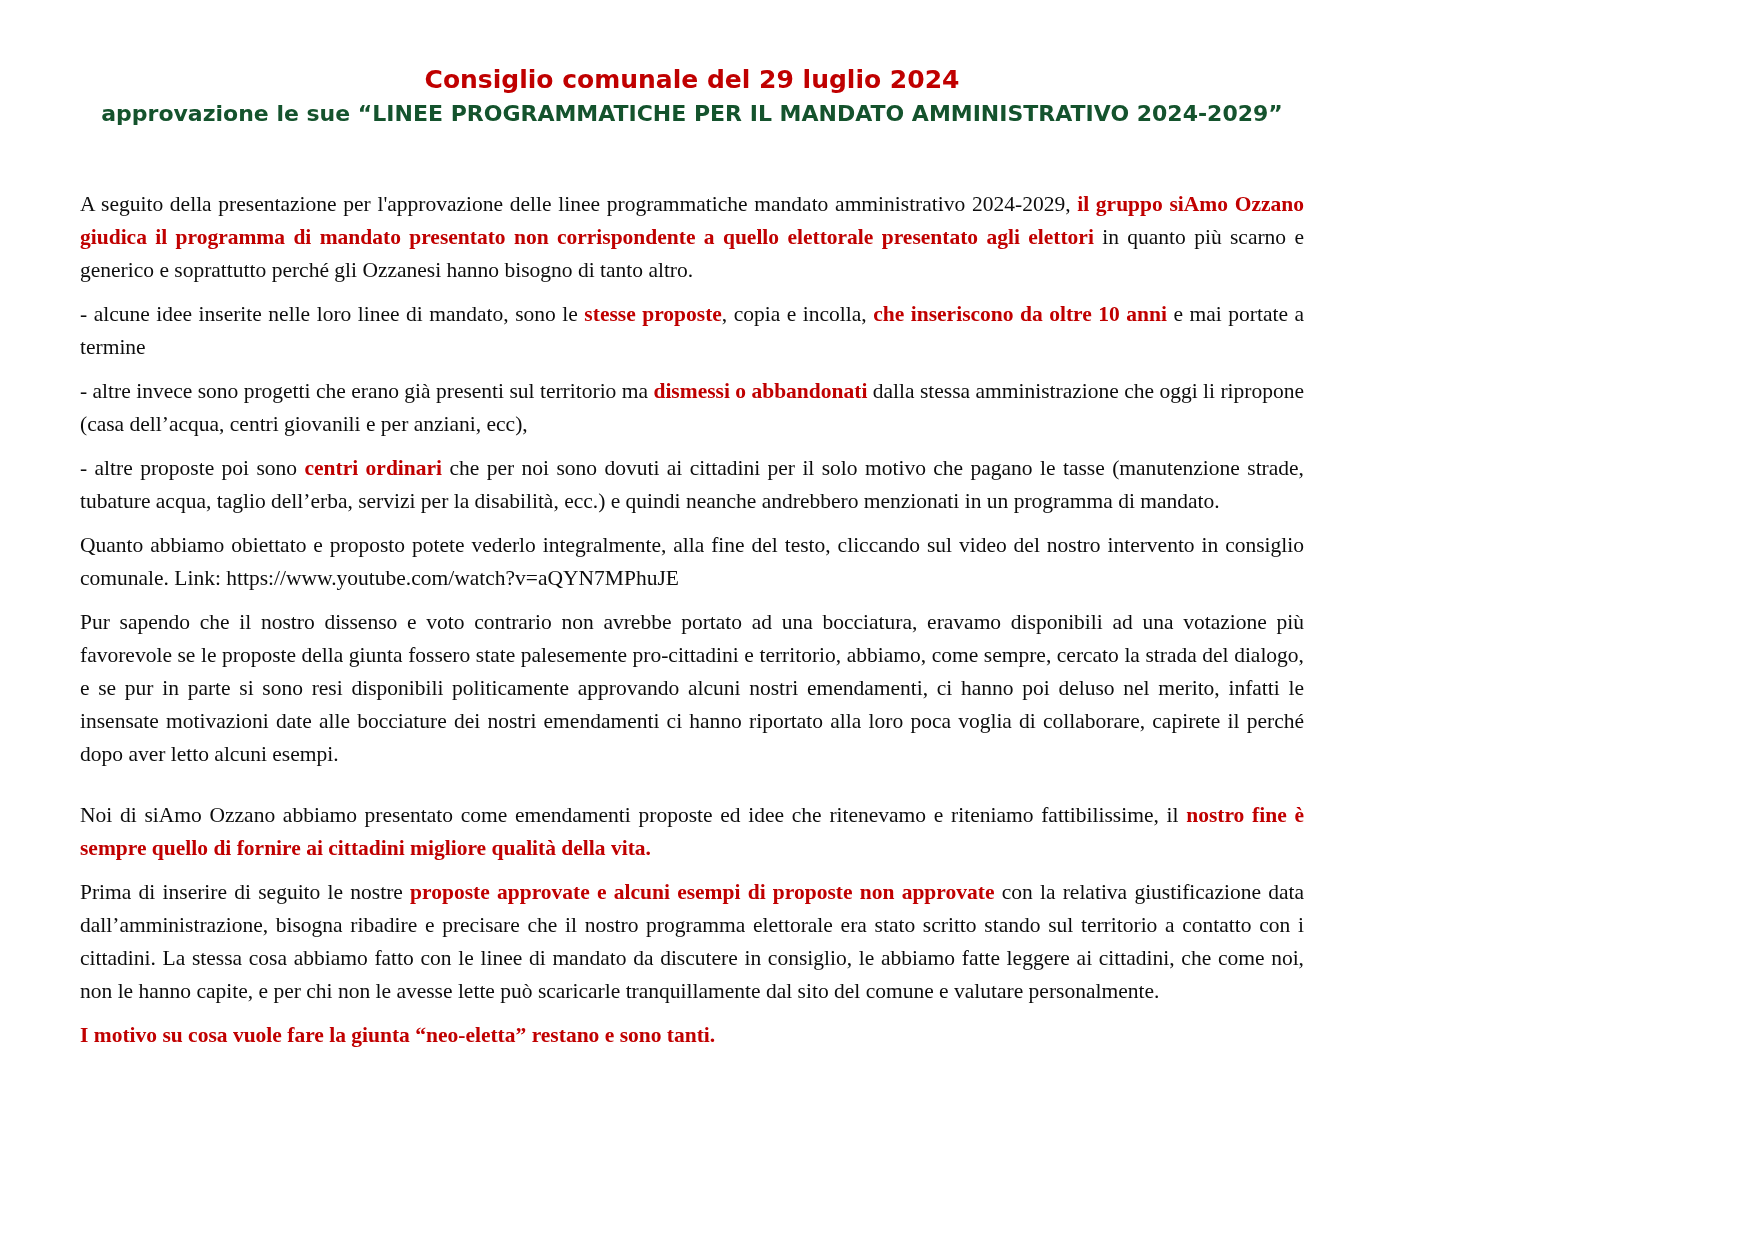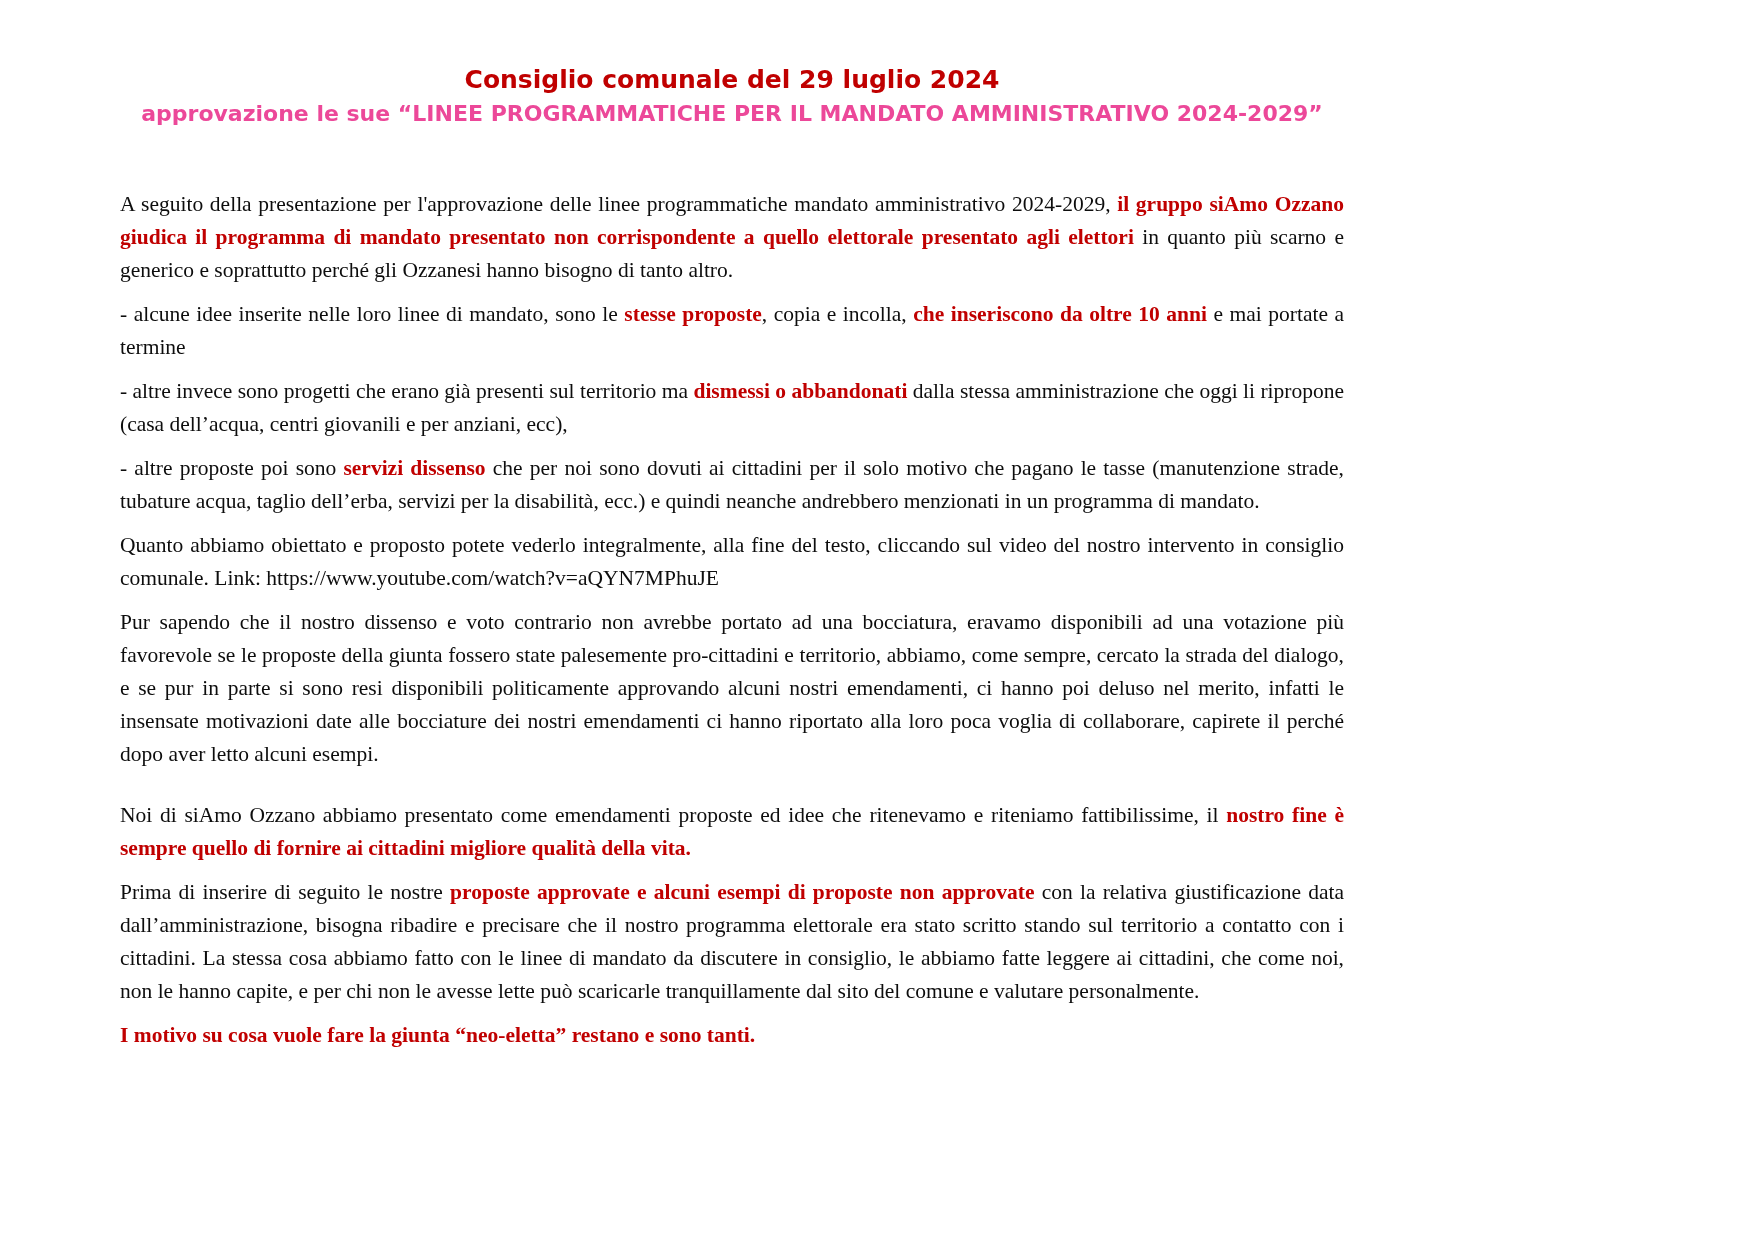--- a/index.html
+++ b/index.html
@@ -13,36 +13,35 @@
     font-family: "DejaVu Sans", "Liberation Sans", sans-serif;
     color: #0d0d0d;
     overflow: hidden;
   }
   .page {
     box-sizing: border-box;
     width: 1400px;
     height: 1241px;
     padding: 64px 96px 30px 80px;
     background: #ffffff;
-    margin-left: 40px;
   }
   .doc-title {
     text-align: center;
     font-weight: bold;
     font-size: 25px;
     line-height: 32px;
     color: var(--accent-red, #c00000);
     margin: 0;
   }
   .doc-subtitle {
     text-align: center;
     font-weight: bold;
     font-size: 22px;
     line-height: 32px;
-    color: #ec4899;
+    color: #14532d;
     margin: 2px 0 0 0;
   }
   .doc-body {
     margin-top: 58px;
     font-size: 21.5px;
     line-height: 33px;
     text-align: justify;
   }
   .doc-body p {
     margin: 0 0 11px 0;
@@ -60,20 +59,20 @@
 <body>
 
 <div class="page">
   <h1 class="doc-title">Consiglio comunale del 29 luglio 2024</h1>
   <h2 class="doc-subtitle">approvazione le sue “LINEE PROGRAMMATICHE PER IL MANDATO AMMINISTRATIVO 2024-2029”</h2>
 
   <div class="doc-body">
       <p><span>A seguito della presentazione per l'approvazione delle linee programmatiche mandato amministrativo 2024-2029, </span><span class="red-bold">il gruppo siAmo Ozzano giudica il programma di mandato presentato non corrispondente a quello elettorale presentato agli elettori</span><span> in quanto più scarno e generico e soprattutto perché gli Ozzanesi hanno bisogno di tanto altro.</span></p>
       <p><span>- alcune idee inserite nelle loro linee di mandato, sono le </span><span class="red-bold">stesse proposte</span><span>, copia e incolla, </span><span class="red-bold">che inseriscono da oltre 10 anni</span><span> e mai portate a termine</span></p>
       <p><span>- altre invece sono progetti che erano già presenti sul territorio ma </span><span class="red-bold">dismessi o abbandonati</span><span> dalla stessa amministrazione che oggi li ripropone (casa dell’acqua, centri giovanili e per anziani, ecc),</span></p>
-      <p><span>- altre proposte poi sono </span><span class="red-bold">servizi dissenso</span><span> che per noi sono dovuti ai cittadini per il solo motivo che pagano le tasse (manutenzione strade, tubature acqua, taglio dell’erba, servizi per la disabilità, ecc.) e quindi neanche andrebbero menzionati in un programma di mandato.</span></p>
+      <p><span>- altre proposte poi sono </span><span class="red-bold">centri ordinari</span><span> che per noi sono dovuti ai cittadini per il solo motivo che pagano le tasse (manutenzione strade, tubature acqua, taglio dell’erba, servizi per la disabilità, ecc.) e quindi neanche andrebbero menzionati in un programma di mandato.</span></p>
       <p><span>Quanto abbiamo obiettato e proposto potete vederlo integralmente, alla fine del testo, cliccando sul video del nostro intervento in consiglio comunale. Link: </span><span>https://www.youtube.com/watch?v=aQYN7MPhuJE</span></p>
       <p><span>Pur sapendo che il nostro dissenso e voto contrario non avrebbe portato ad una bocciatura, eravamo disponibili ad una votazione più favorevole se le proposte della giunta fossero state palesemente pro-cittadini e territorio, abbiamo, come sempre, cercato la strada del dialogo, e se pur in parte si sono resi disponibili politicamente approvando alcuni nostri emendamenti, ci hanno poi deluso nel merito, infatti le insensate motivazioni date alle bocciature dei nostri emendamenti ci hanno riportato alla loro poca voglia di collaborare, capirete il perché dopo aver letto alcuni esempi.</span></p>
       <p class="gap-before"><span>Noi di siAmo Ozzano abbiamo presentato come emendamenti proposte ed idee che ritenevamo e riteniamo fattibilissime, il </span><span class="red-bold">nostro fine è sempre quello di fornire ai cittadini migliore qualità della vita.</span></p>
       <p><span>Prima di inserire di seguito le nostre </span><span class="red-bold">proposte approvate e alcuni esempi di proposte non approvate</span><span> con la relativa giustificazione data dall’amministrazione, bisogna ribadire e precisare che il nostro programma elettorale era stato scritto stando sul territorio a contatto con i cittadini. La stessa cosa abbiamo fatto con le linee di mandato da discutere in consiglio, le abbiamo fatte leggere ai cittadini, che come noi, non le hanno capite, e per chi non le avesse lette può scaricarle tranquillamente dal sito del comune e valutare personalmente.</span></p>
       <p><span class="red-bold">I motivo su cosa vuole fare la giunta “neo-eletta” restano e sono tanti.</span></p>
     </div>
 </div>
 
 </body></html>

